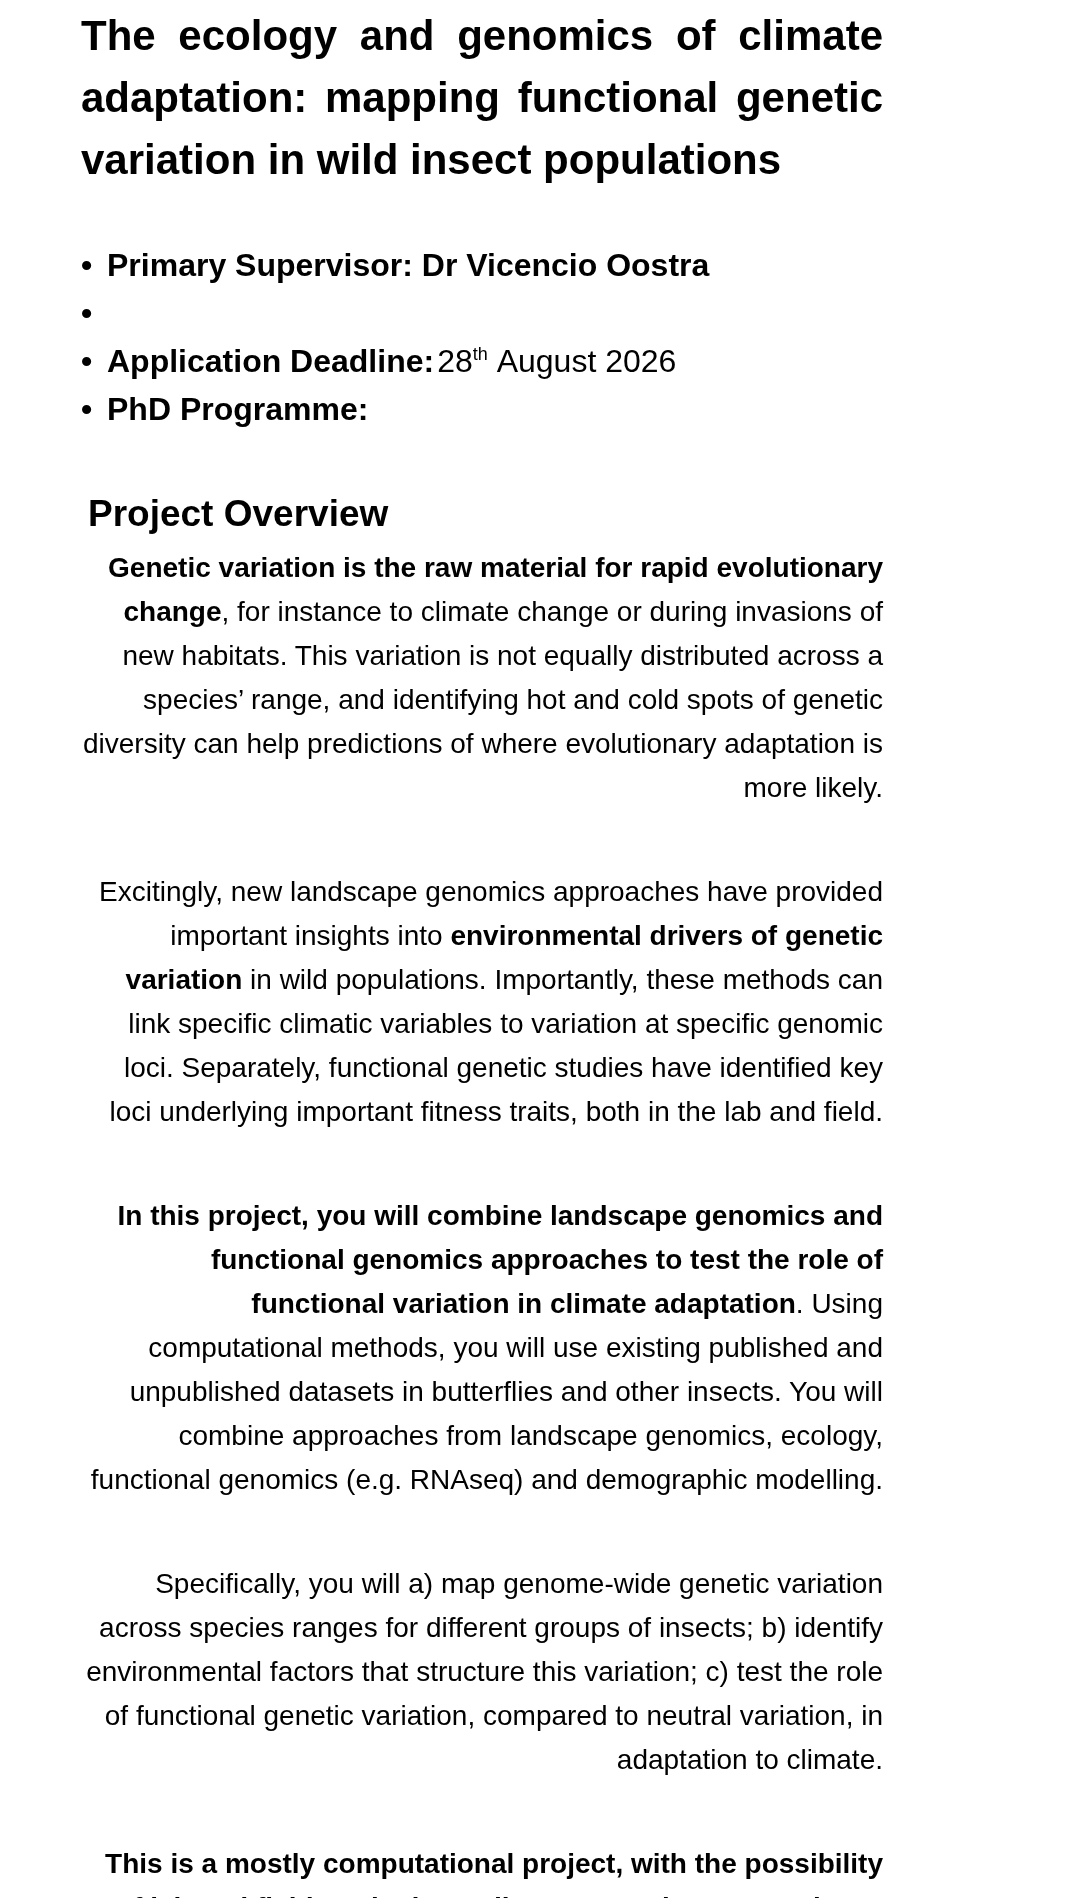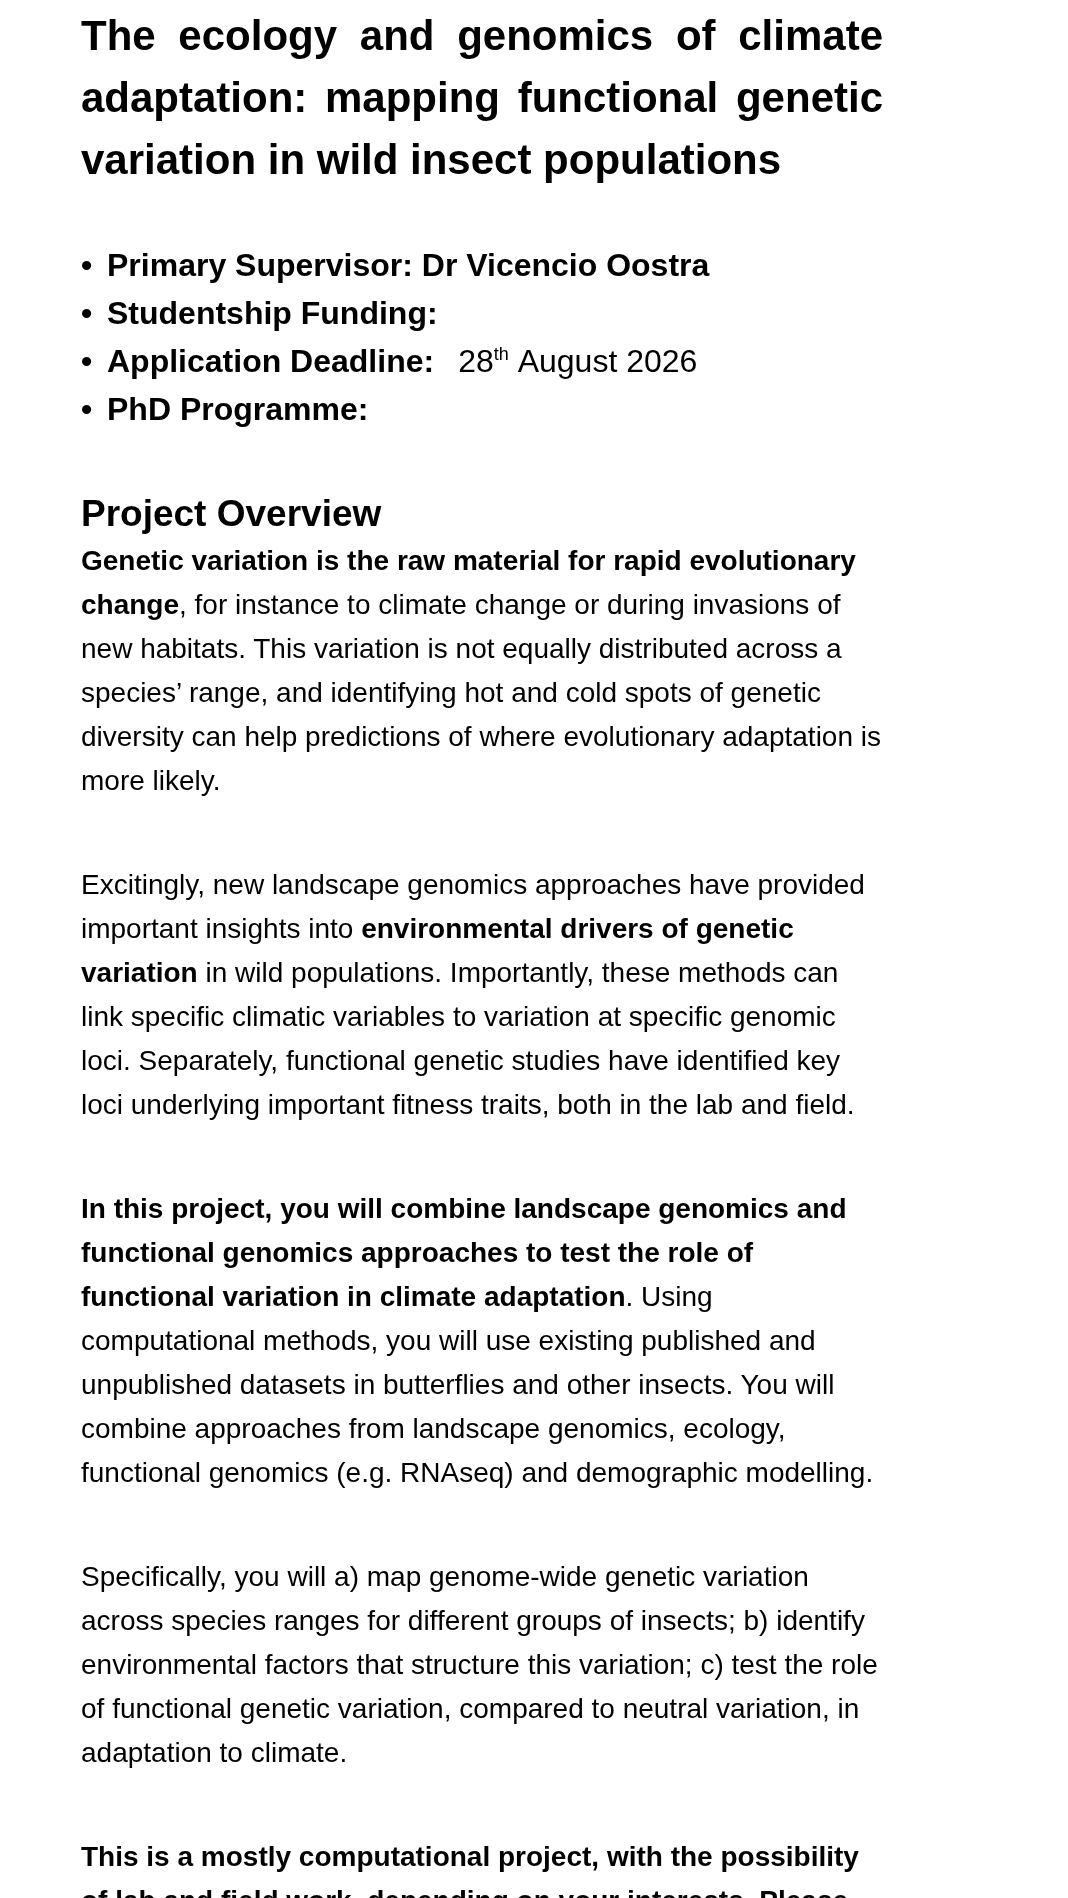--- a/index.html
+++ b/index.html
@@ -41,39 +41,40 @@
       align-items: baseline;
       white-space: nowrap;
     }
     .bullet {
       display: inline-block;
       width: 26px;
       font-weight: bold;
     }
     .info-label {
       font-weight: bold;
-      margin-right: 24px;
+      margin-right: 3px;
     }
     .info-value sup {
       font-size: 18px;
       line-height: 0;
       vertical-align: super;
       text-align: center;
     }
     .section-heading {
-      margin: 0;
+      margin: 7px;
       margin-top: 56px;
       font-size: 37px;
       font-weight: bold;
       line-height: 50px;
     }
     .para {
       margin: 0;
       font-size: 28px;
       line-height: 44px;
+      text-align: right;
     }
     .para + .para {
       margin-top: 60px;
     }
     .para b {
       font-weight: bold;
     }
     .para.closing {
       font-weight: bold;
     }
@@ -85,21 +86,20 @@
 
   <h1 class="title">The ecology and genomics of climate adaptation: mapping functional genetic variation in wild insect populations</h1>
 
   <ul class="info-list">
     <li>
       <span class="bullet">•</span>
       <span class="info-label">Primary Supervisor: Dr Vicencio Oostra</span>
     </li>
     <li>
       <span class="bullet">•</span>
-      <span class="info-label">Studentship Funding:</span>
     </li>
     <li>
       <span class="bullet">•</span>
       <span class="info-label">Application Deadline:</span>
       <span class="info-value"><span>28</span><sup>th</sup>&nbsp;<span>August 2026</span></span>
     </li>
     <li>
       <span class="bullet">•</span>
       <span class="info-label">PhD Programme:</span>
     </li>

